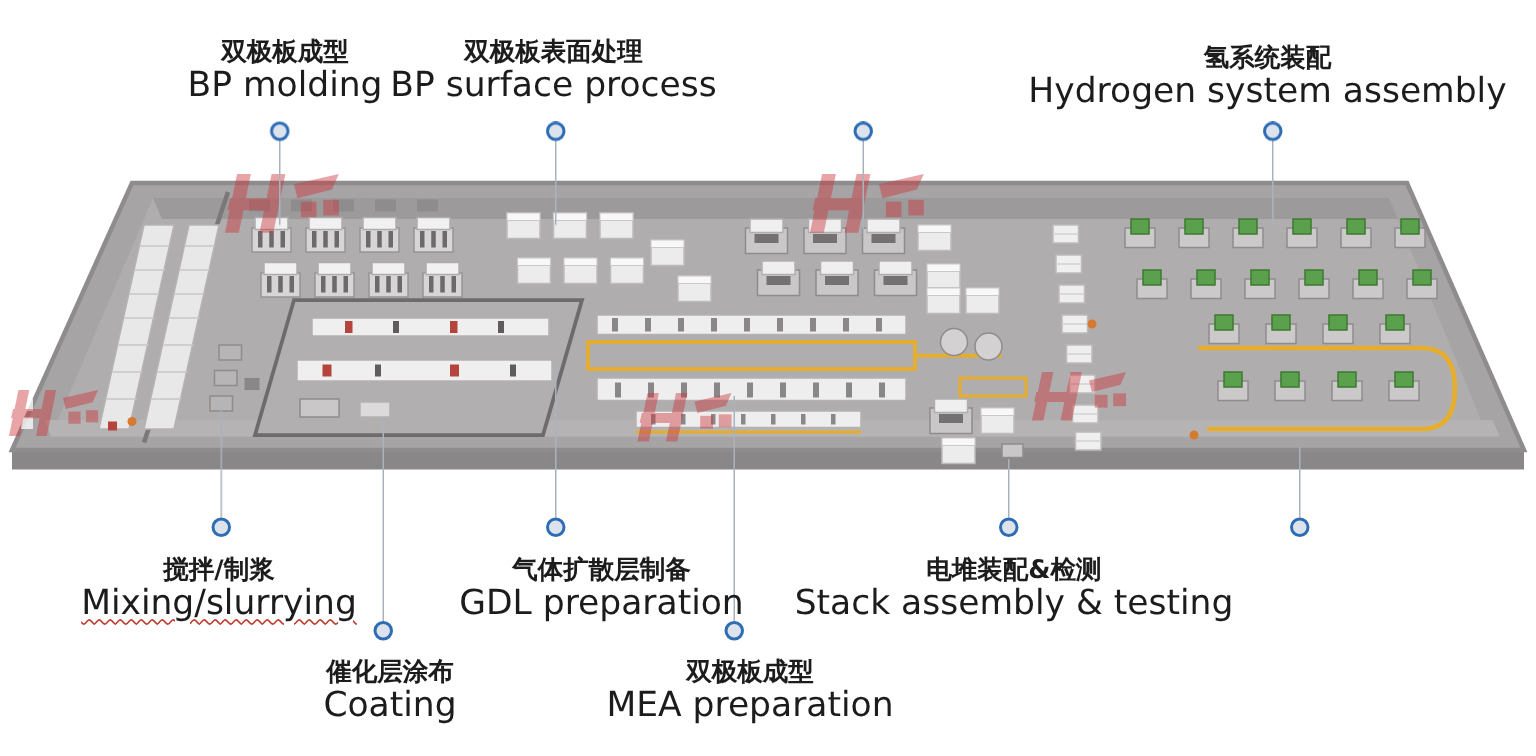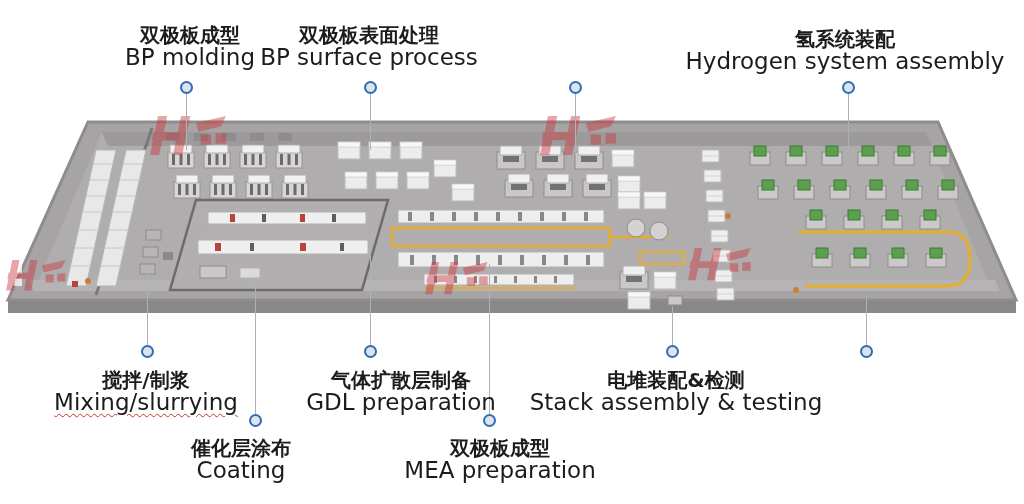--- a/index.html
+++ b/index.html
@@ -1,21 +1,21 @@
 <!DOCTYPE html>
 <html><head>
 <meta charset="utf-8">
 <style>
   html,body{margin:0;padding:0;background:#ffffff;}
   .stage{position:relative;width:1024px;height:504px;background:#ffffff;overflow:hidden;
          font-family:"DejaVu Sans","Liberation Sans",sans-serif;}
   svg.scene{position:absolute;left:0;top:0;}
   .label{position:absolute;transform:translateX(-50%);text-align:center;white-space:nowrap;
          line-height:22px;color:#1c1c1c;}
-  .label .zh{font-size:20px;font-weight:600;display:block;}
+  .label .zh{font-size:17px;font-weight:600;display:block;}
   .label .en{font-size:23px;font-weight:400;display:block;}
   .squiggle{text-decoration:underline;text-decoration-style:wavy;text-decoration-color:#c0392b;
             text-decoration-thickness:1px;text-underline-offset:3px;}
   .marker{position:absolute;width:9px;height:9px;border:2px solid #2e6db4;border-radius:50%;
           background:#dde3ec;box-sizing:content-box;}
   .leader{position:absolute;width:1px;background:#a9b3bd;}
 </style>
 </head>
 <body>
 
@@ -292,21 +292,21 @@
     <span class="en squiggle">Mixing/slurrying</span>
   </div>
   <div class="label" style="left:368px;top:369px;margin-left:33px;">
     <span class="zh">气体扩散层制备</span>
     <span class="en">GDL preparation</span>
   </div>
   <div class="label" style="left:676px;top:369px;">
     <span class="zh">电堆装配&amp;检测</span>
     <span class="en">Stack assembly &amp; testing</span>
   </div>
-  <div class="label" style="left:241px;top:437px;">
+  <div class="label" style="left:260px;top:437px;">
     <span class="zh">催化层涂布</span>
     <span class="en">Coating</span>
   </div>
   <div class="label" style="left:500px;top:437px;">
     <span class="zh">双极板成型</span>
     <span class="en">MEA preparation</span>
   </div>
 
 </div>
 

